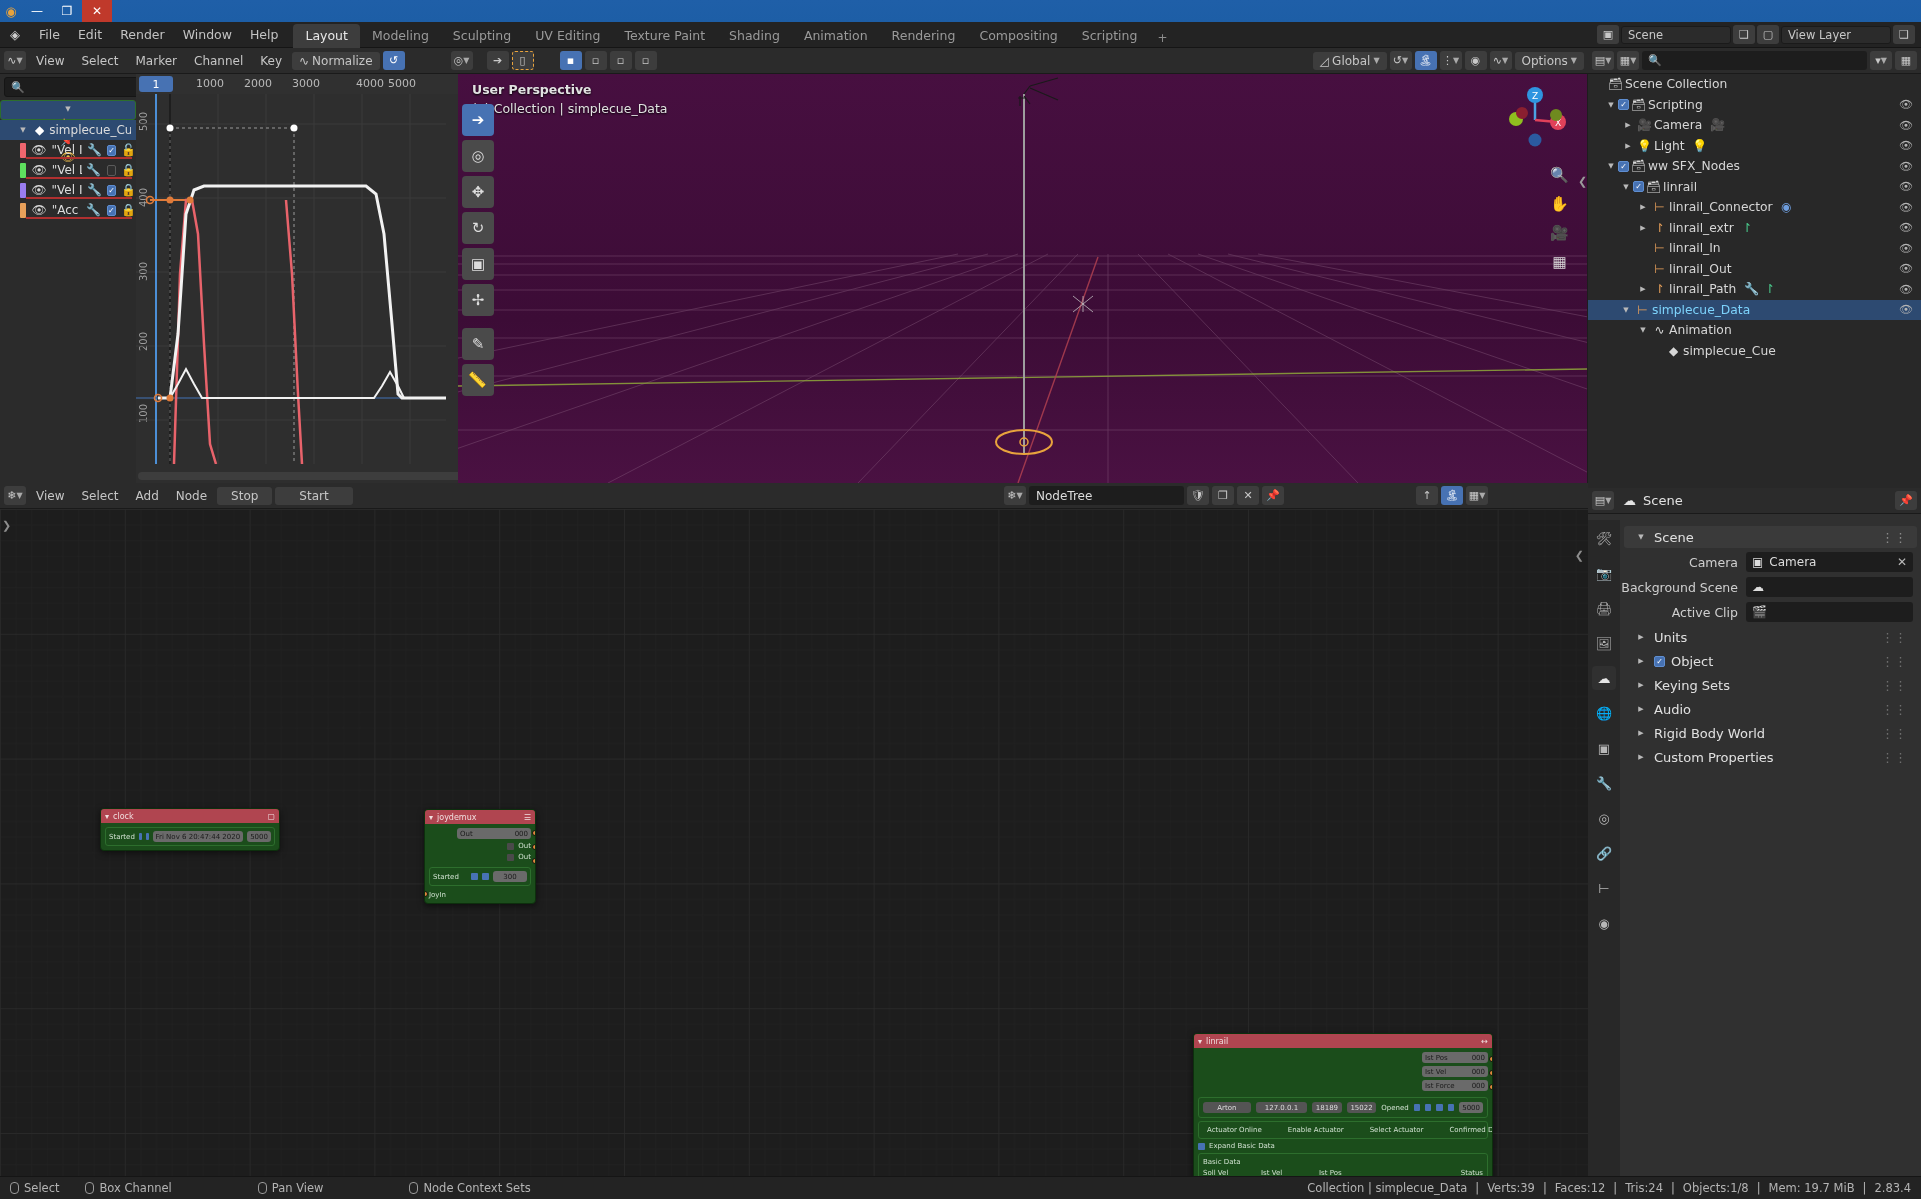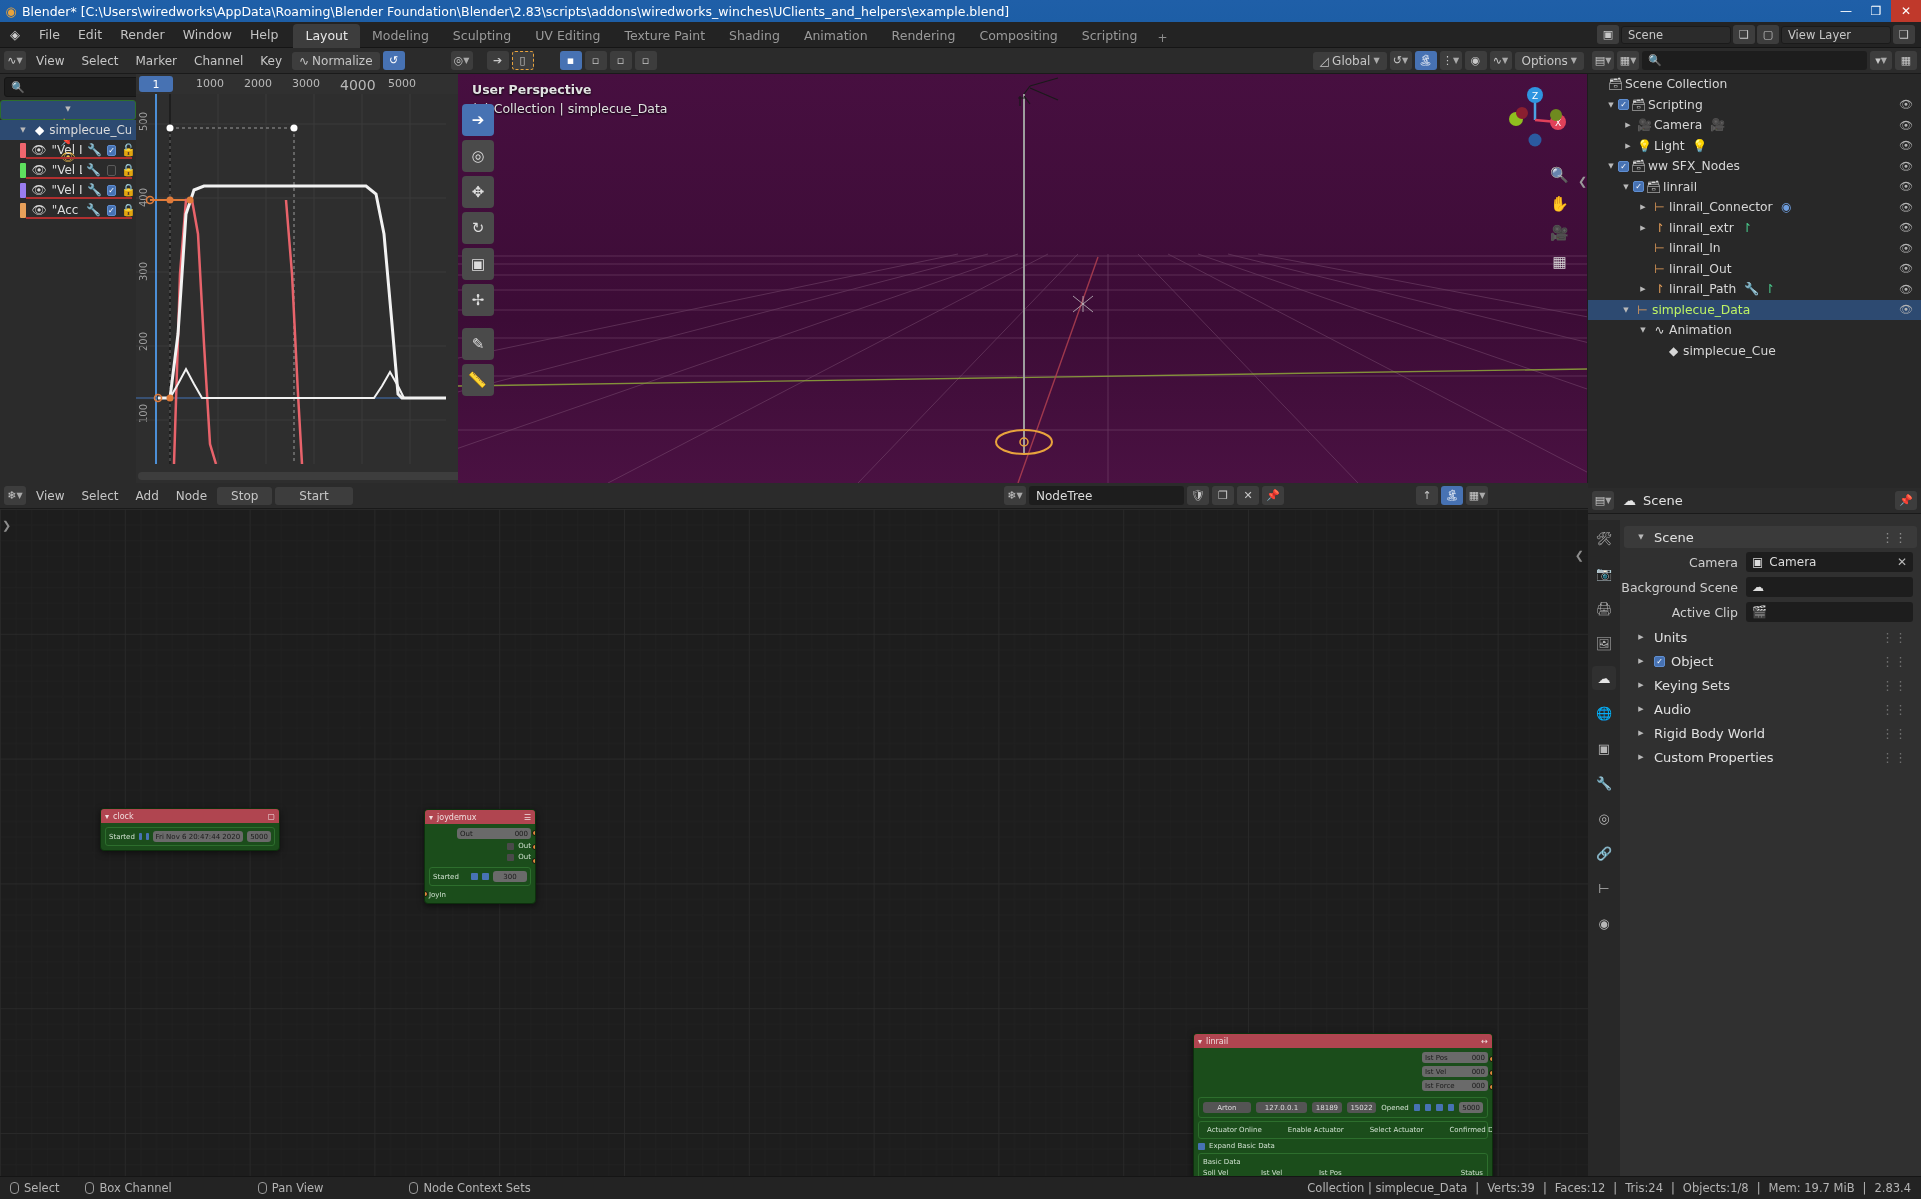--- a/index.html
+++ b/index.html
@@ -158,21 +158,20 @@
   #statusbar .sb-right { margin-left:auto; display:flex; gap:8px; color:#b4b4b4; }
   .mouse-ico { display:inline-block; width:9px; height:12px; border:1px solid #9a9a9a;
                border-radius:4px; margin-right:5px; vertical-align:-2px; }
   .sb-item { display:flex; align-items:center; }
 </style>
 </head>
 <body>
 
 <div id="titlebar" class="abs">
   <div class="tb-icon">◉</div>
-  <div class="tb-text">Blender* [C:\Users\wiredworks\AppData\Roaming\Blender Foundation\Blender\2.83\scripts\addons\wiredworks_winches\UClients_and_helpers\example.blend]</div>
   <div class="tb-btns">
     <div>—</div>
     <div>❐</div>
     <div class="close">✕</div>
   </div>
 </div>
 
 <div id="topbar" class="abs">
   <div class="bl-logo">◈</div>
   <div class="menu-item">File</div>
@@ -277,21 +276,21 @@
   </div>
 
   <div class="abs" style="left:136px;top:26px;right:0;bottom:0;background:#2e2e2e;overflow:hidden">
 
     <div class="abs" style="left:0;top:0;right:0;height:20px;background:#303030;">
       <div class="abs" style="left:3px;top:2px;width:34px;height:16px;background:#4772b3;border-radius:3px;
            display:flex;align-items:center;justify-content:center;font-size:11px;color:#fff;">1</div>
       <div class="abs" style="left:60px;top:3px;font-size:11px;color:#b9b9b9">1000</div>
       <div class="abs" style="left:108px;top:3px;font-size:11px;color:#b9b9b9">2000</div>
       <div class="abs" style="left:156px;top:3px;font-size:11px;color:#b9b9b9">3000</div>
-      <div class="abs" style="left:204px;top:3px;font-size:14px;color:#b9b9b9">4000</div>
+      <div class="abs" style="left:220px;top:3px;font-size:11px;color:#b9b9b9">4000</div>
       <div class="abs" style="left:252px;top:3px;font-size:11px;color:#b9b9b9">5000</div>
     </div>
 
     <div class="abs" style="left:2px;top:38px;font-size:10px;color:#9e9e9e;writing-mode:vertical-rl;transform:rotate(180deg)">500</div>
     <div class="abs" style="left:2px;top:114px;font-size:10px;color:#9e9e9e;writing-mode:vertical-rl;transform:rotate(180deg)">400</div>
     <div class="abs" style="left:2px;top:188px;font-size:10px;color:#9e9e9e;writing-mode:vertical-rl;transform:rotate(180deg)">300</div>
     <div class="abs" style="left:2px;top:258px;font-size:10px;color:#9e9e9e;writing-mode:vertical-rl;transform:rotate(180deg)">200</div>
     <div class="abs" style="left:2px;top:330px;font-size:10px;color:#9e9e9e;writing-mode:vertical-rl;transform:rotate(180deg)">100</div>
 
     <svg class="abs" style="left:0;top:20px;width:310px;height:370px" viewBox="0 0 310 370">
@@ -586,21 +585,21 @@
       <span>linrail_Path</span>
       <span style="margin-left:8px;color:#6f9ede">🔧</span>
       <span style="margin-left:5px;color:#49c78a">↾</span>
       <span class="eye">👁</span>
     </div>
 
     <div class="out-row sel">
       <span style="width:31px"></span>
       <span class="tri">▼</span>
       <span class="oico" style="color:#e8a05a">⊢</span>
-      <span style="color:#bef264">simplecue_Data</span>
+      <span style="color:#7dd3fc">simplecue_Data</span>
       <span class="eye">👁</span>
     </div>
 
     <div class="out-row">
       <span style="width:48px"></span>
       <span class="tri">▼</span>
       <span class="oico" style="color:#d6d6d6">∿</span>
       <span>Animation</span>
     </div>
 

